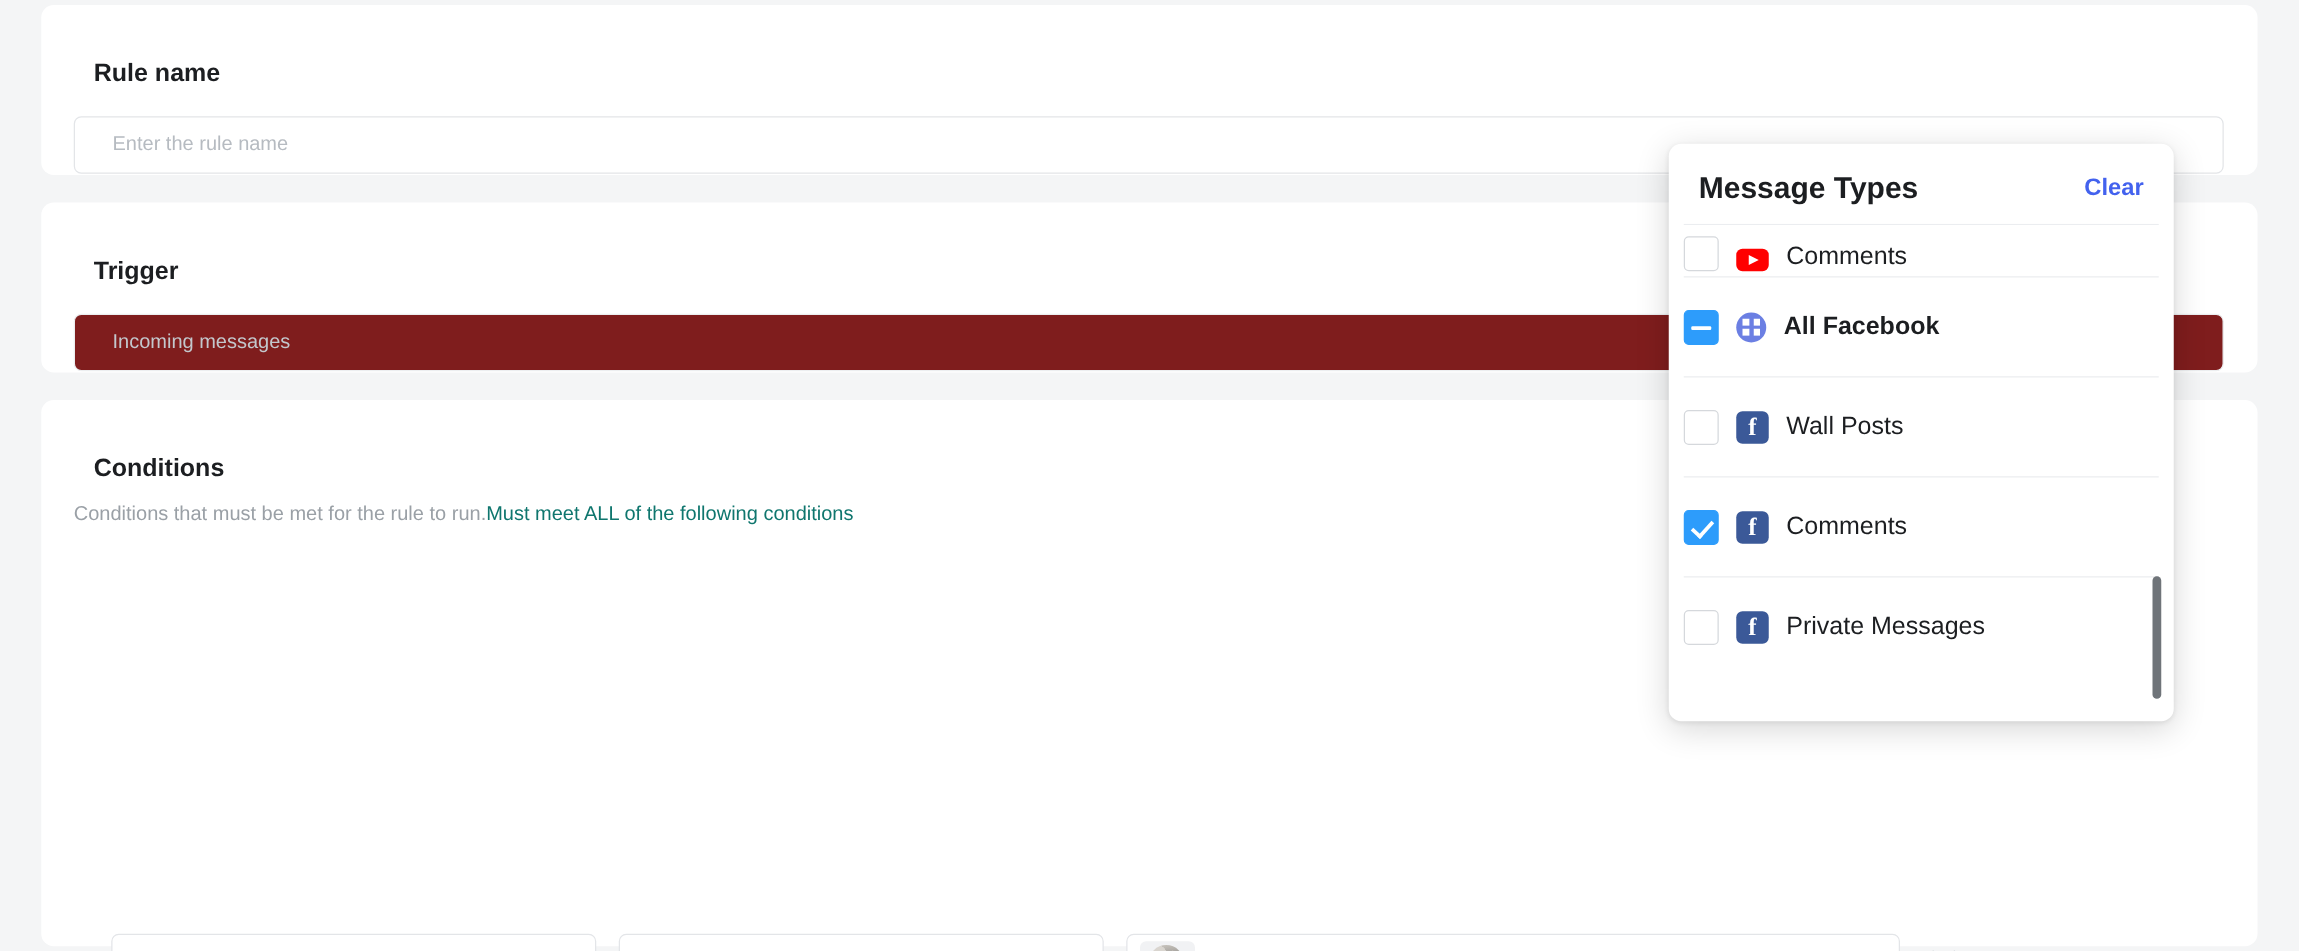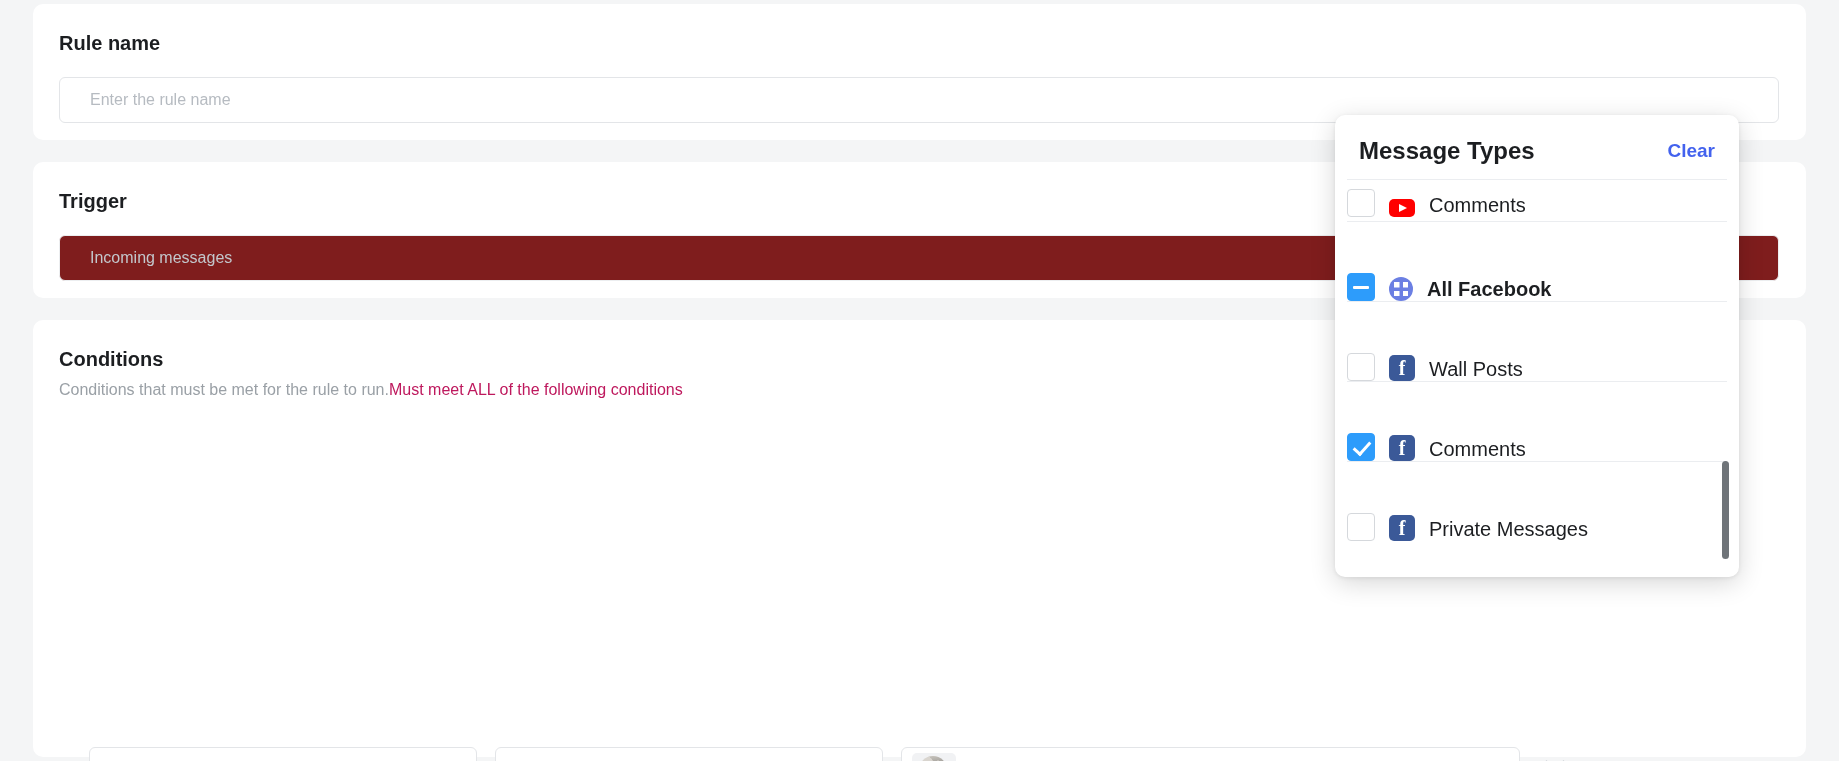--- a/index.html
+++ b/index.html
@@ -22,21 +22,21 @@
   }
   #card-rule    { top: 4px;   height: 136px; }
   #card-trigger { top: 162px; height: 136px; }
   #card-cond    { top: 320px; height: 437px; }
 
   .card-title {
     font-size: 20px;
     font-weight: bold;
     color: #1c1e21;
     padding: 0;
-    margin: 0;
+    margin: 16px;
   }
   .card-inner { padding: 28px 26px 0 26px; }
 
   
   .text-input {
     margin-top: 22px;
     height: 46px;
     width: 1720px;
     border: 1px solid #e3e5e8;
     border-radius: 6px;
@@ -53,21 +53,21 @@
     color: #c3c7cc;
   }
 
   
   .cond-sub {
     margin-top: 10px;
     font-size: 16px;
     color: #9aa0a6;
     white-space: nowrap;
   }
-  .cond-sub .warn { color: #be185d; }
+  .cond-sub .warn { color: #0f766e; }
 
   .cond-row {
     position: absolute;
     left: 56px;
     height: 46px;
     display: flex;
     align-items: center;
   }
   #cond-row-0 { top: 427px; }
 
@@ -170,21 +170,21 @@
     cursor: pointer;
   }
   .panel-list {
     position: relative;
     height: 390px;
     padding: 0 12px;
     overflow: hidden;
   }
   .opt {
     display: flex;
-    align-items: flex-end;
+    align-items: center;
     gap: 14px;
     height: 80px;
     border-top: 1px solid #ebedf0;
     font-size: 20px;
     color: #1c1e21;
   }
   .opt:first-child { border-top: 1px solid #ebedf0; }
   .opt.clipped-top { height: 42px; align-items: flex-end; padding-bottom: 4px; }
 
   .cb {

